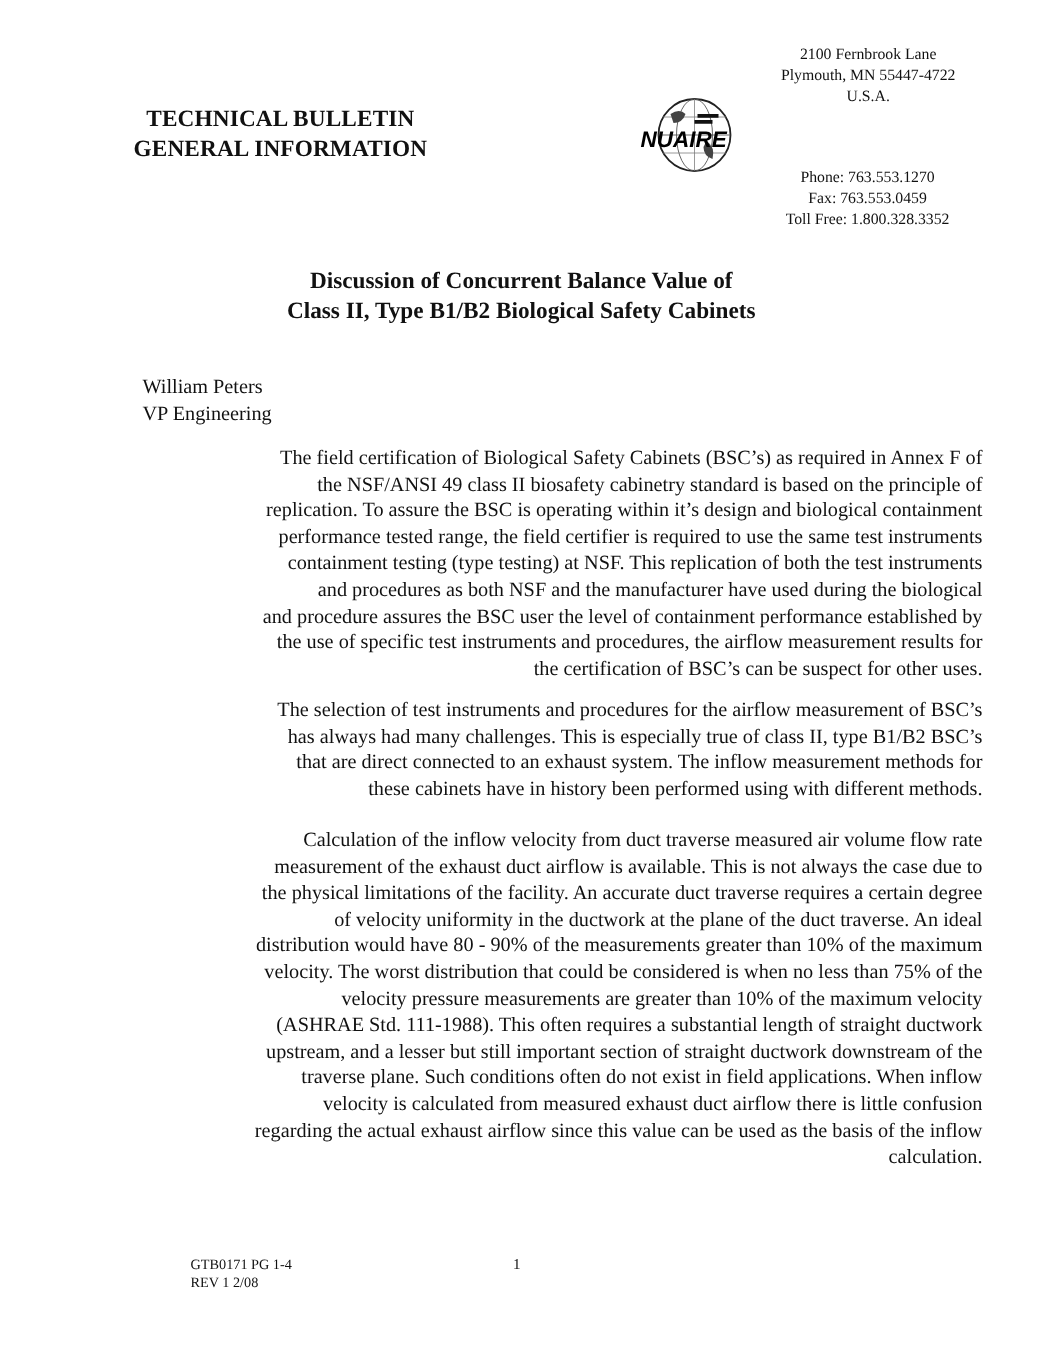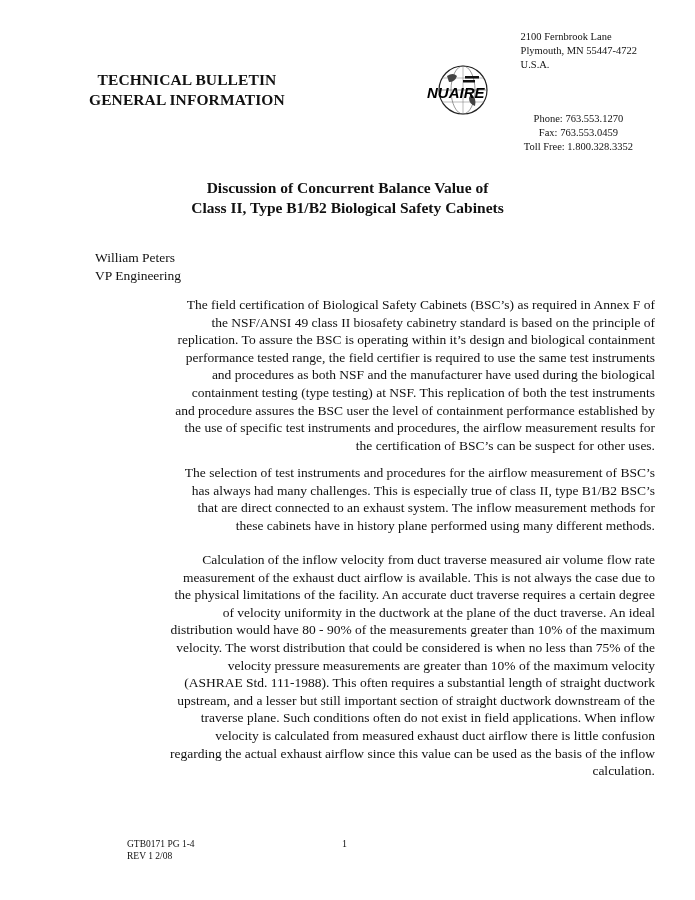--- a/index.html
+++ b/index.html
@@ -1,20 +1,20 @@
 <!DOCTYPE html>
 <html><head>
   <meta charset="utf-8">
   <style>
     html, body { margin: 0; padding: 0; background: #ffffff; }
     body { width: 695px; height: 900px; position: relative; overflow: hidden;
            font-family: "Liberation Serif", serif; color: #111111; }
     .abs { position: absolute; }
     .bulletin { left: 89px; top: 70px; font-size: 15.5px; font-weight: bold; line-height: 20px; letter-spacing: 0.1px; text-align: center; }
-    .addr { right: 58px; top: 30px; text-align: left; font-size: 10.5px; line-height: 14px; }
+    .addr { right: 58px; top: 30px; text-align: center; font-size: 10.5px; line-height: 14px; }
     .addr .line { display: block; white-space: nowrap; }
     .contact { right: 62px; top: 112px; text-align: center; font-size: 10.5px; line-height: 14px; }
     .contact .line { display: block; white-space: nowrap; }
     .logo { left: 425px; top: 64px; width: 72px; height: 52px; }
     .title { left: 0; width: 695px; top: 178px; text-align: center; font-size: 15.5px; font-weight: bold; line-height: 20px; }
     .title .line { display: block; }
     .author { left: 95px; top: 249px; font-size: 13.5px; line-height: 18px; }
     .author .line { display: block; }
     .body { left: 95px; width: 560px; font-size: 13.5px; line-height: 17.6px; text-align: right; }
     .body .line { display: block; white-space: nowrap; }
@@ -69,32 +69,32 @@
 <div class="abs author">
   <span class="line">William Peters</span>
   <span class="line">VP Engineering</span>
 </div>
 
 <div class="abs body p1">
   <span class="line">The field certification of Biological Safety Cabinets (BSC’s) as required in Annex F of</span>
   <span class="line">the NSF/ANSI 49 class II biosafety cabinetry standard is based on the principle of</span>
   <span class="line">replication. To assure the BSC is operating within it’s design and biological containment</span>
   <span class="line">performance tested range, the field certifier is required to use the same test instruments</span>
+  <span class="line">containment testing (type testing) at NSF. This replication of both the test instruments</span>
   <span class="line">and procedures as both NSF and the manufacturer have used during the biological</span>
-  <span class="line">containment testing (type testing) at NSF. This replication of both the test instruments</span>
   <span class="line">and procedure assures the BSC user the level of containment performance established by</span>
   <span class="line">the use of specific test instruments and procedures, the airflow measurement results for</span>
   <span class="line">the certification of BSC’s can be suspect for other uses.</span>
 </div>
 
 <div class="abs body p2">
   <span class="line">The selection of test instruments and procedures for the airflow measurement of BSC’s</span>
   <span class="line">has always had many challenges. This is especially true of class II, type B1/B2 BSC’s</span>
   <span class="line">that are direct connected to an exhaust system. The inflow measurement methods for</span>
-  <span class="line">these cabinets have in history plane performed using many different methods.</span>
+  <span class="line">these cabinets have in history been performed using with different methods.</span>
 </div>
 
 <div class="abs body p3">
   <span class="line">Calculation of the inflow velocity from duct traverse measured air volume flow rate</span>
   <span class="line">measurement of the exhaust duct airflow is available.  This is not always the case due to</span>
   <span class="line">the physical limitations of the facility.  An accurate duct traverse requires a certain degree</span>
   <span class="line">of velocity uniformity in the ductwork at the plane of the duct traverse.  An ideal</span>
   <span class="line">distribution would have 80 - 90% of the measurements greater than 10% of the maximum</span>
   <span class="line">velocity.  The worst distribution that could be considered is when no less than 75% of the</span>
   <span class="line">velocity pressure measurements are greater than 10% of the maximum velocity</span>

